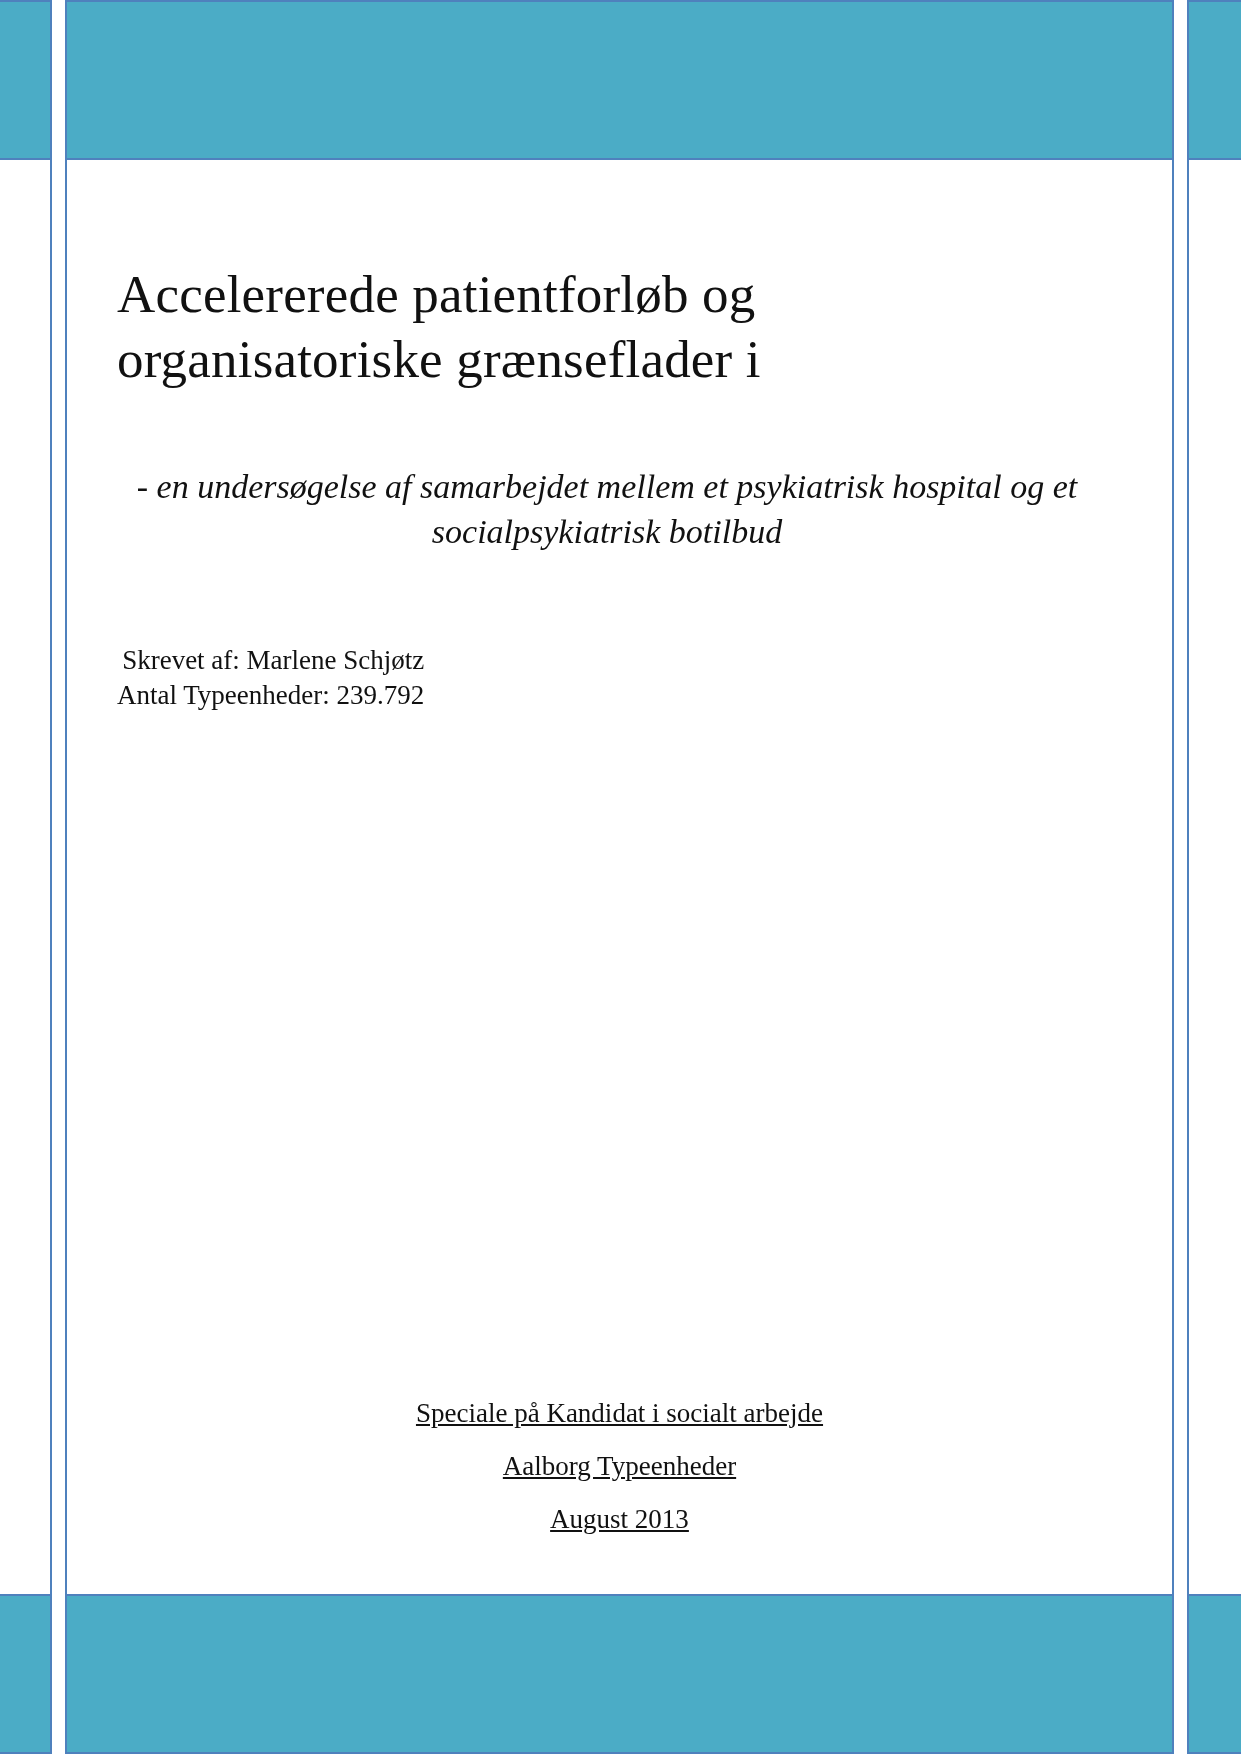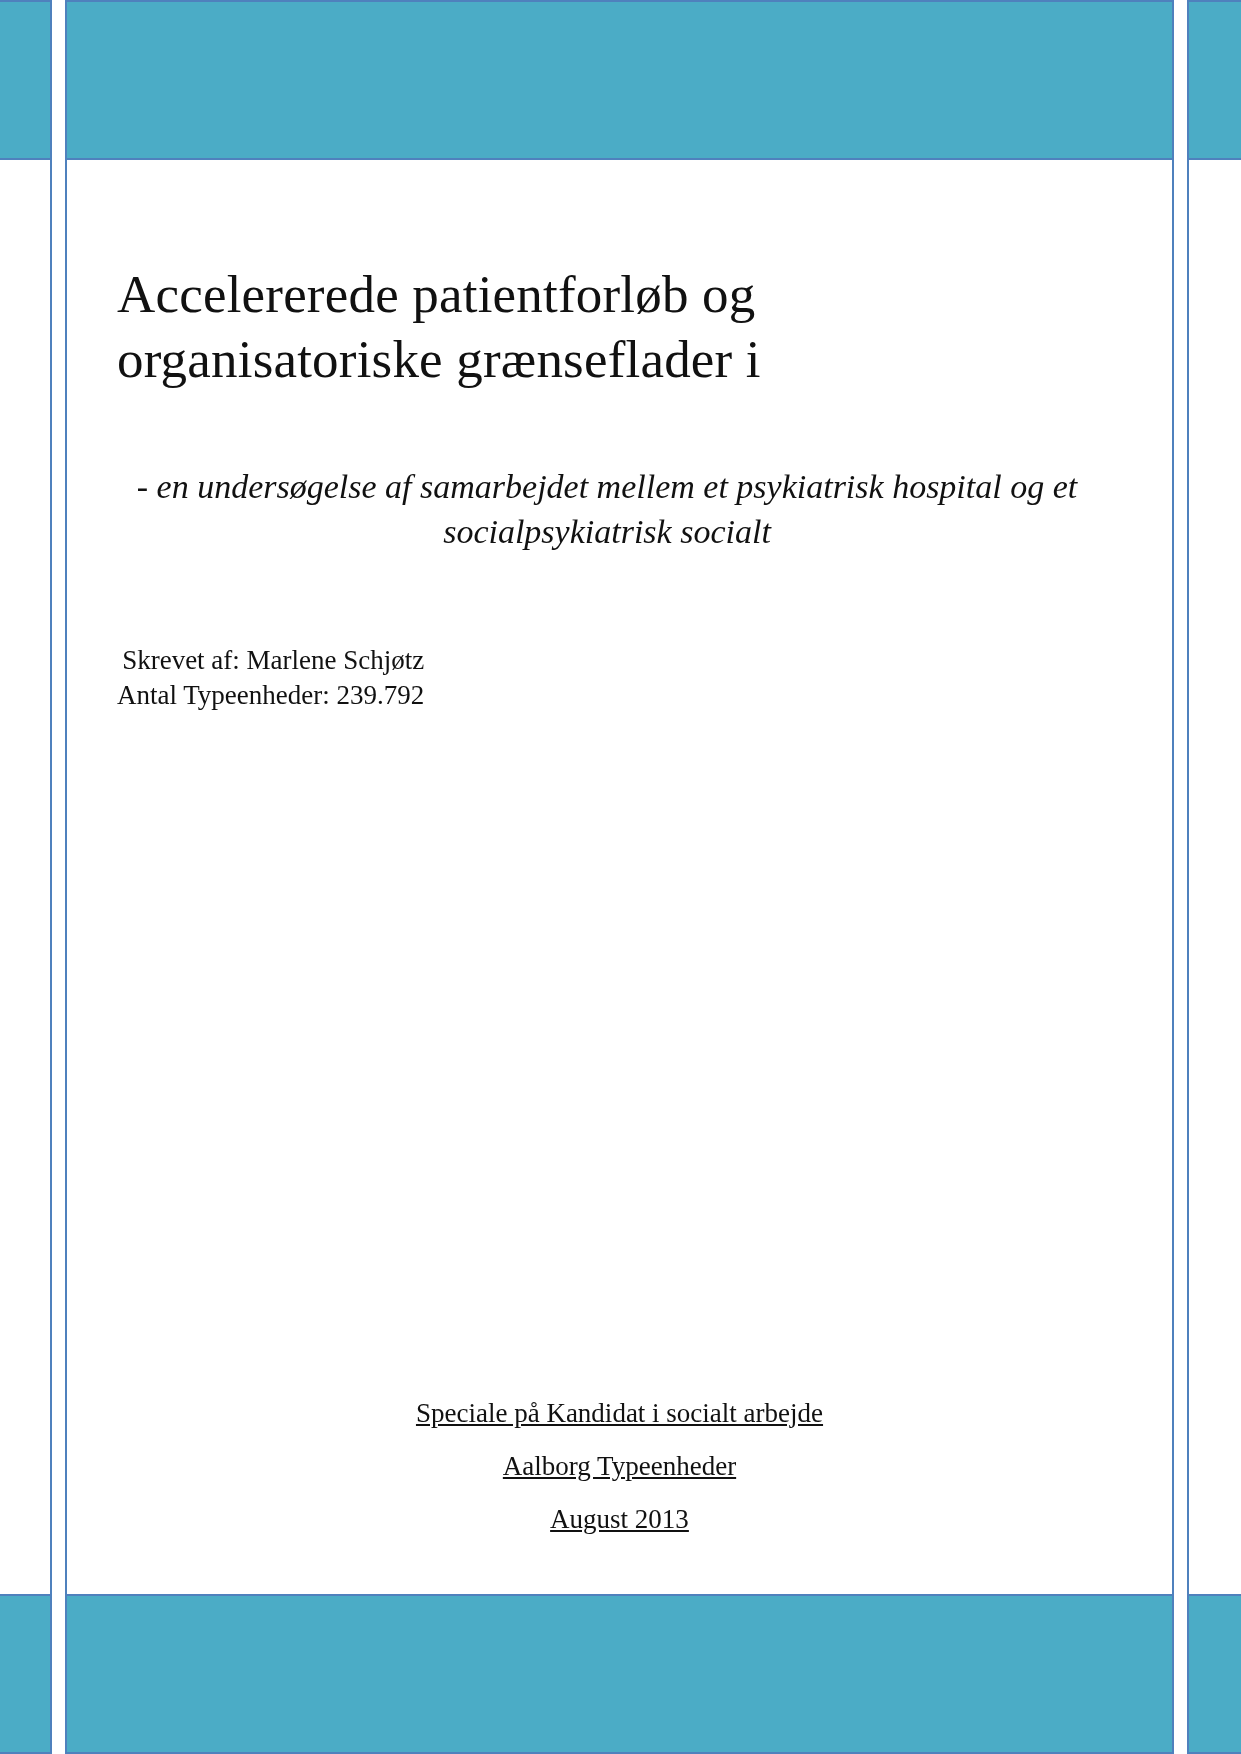--- a/index.html
+++ b/index.html
@@ -106,21 +106,21 @@
 <div class="band" id="right-bottom"></div>
 <div class="vline" id="right-line"></div>
 
 <h1 class="title">
   <span class="line">Accelererede patientforløb og</span>
   <span class="line">organisatoriske grænseflader i</span>
 </h1>
 
 <p class="subtitle">
   <span class="line">- en undersøgelse af samarbejdet mellem et psykiatrisk hospital og et</span>
-  <span class="line">socialpsykiatrisk socialt</span>
+  <span class="line">socialpsykiatrisk botilbud</span>
 </p>
 
 <div class="meta">
   <span class="row">Skrevet af: Marlene Schjøtz</span>
   <span class="row">Antal Typeenheder: 239.792</span>
 </div>
 
 <div class="footer-block">
   <span class="row">Speciale på Kandidat i socialt arbejde</span>
   <span class="row">Aalborg Typeenheder</span>

